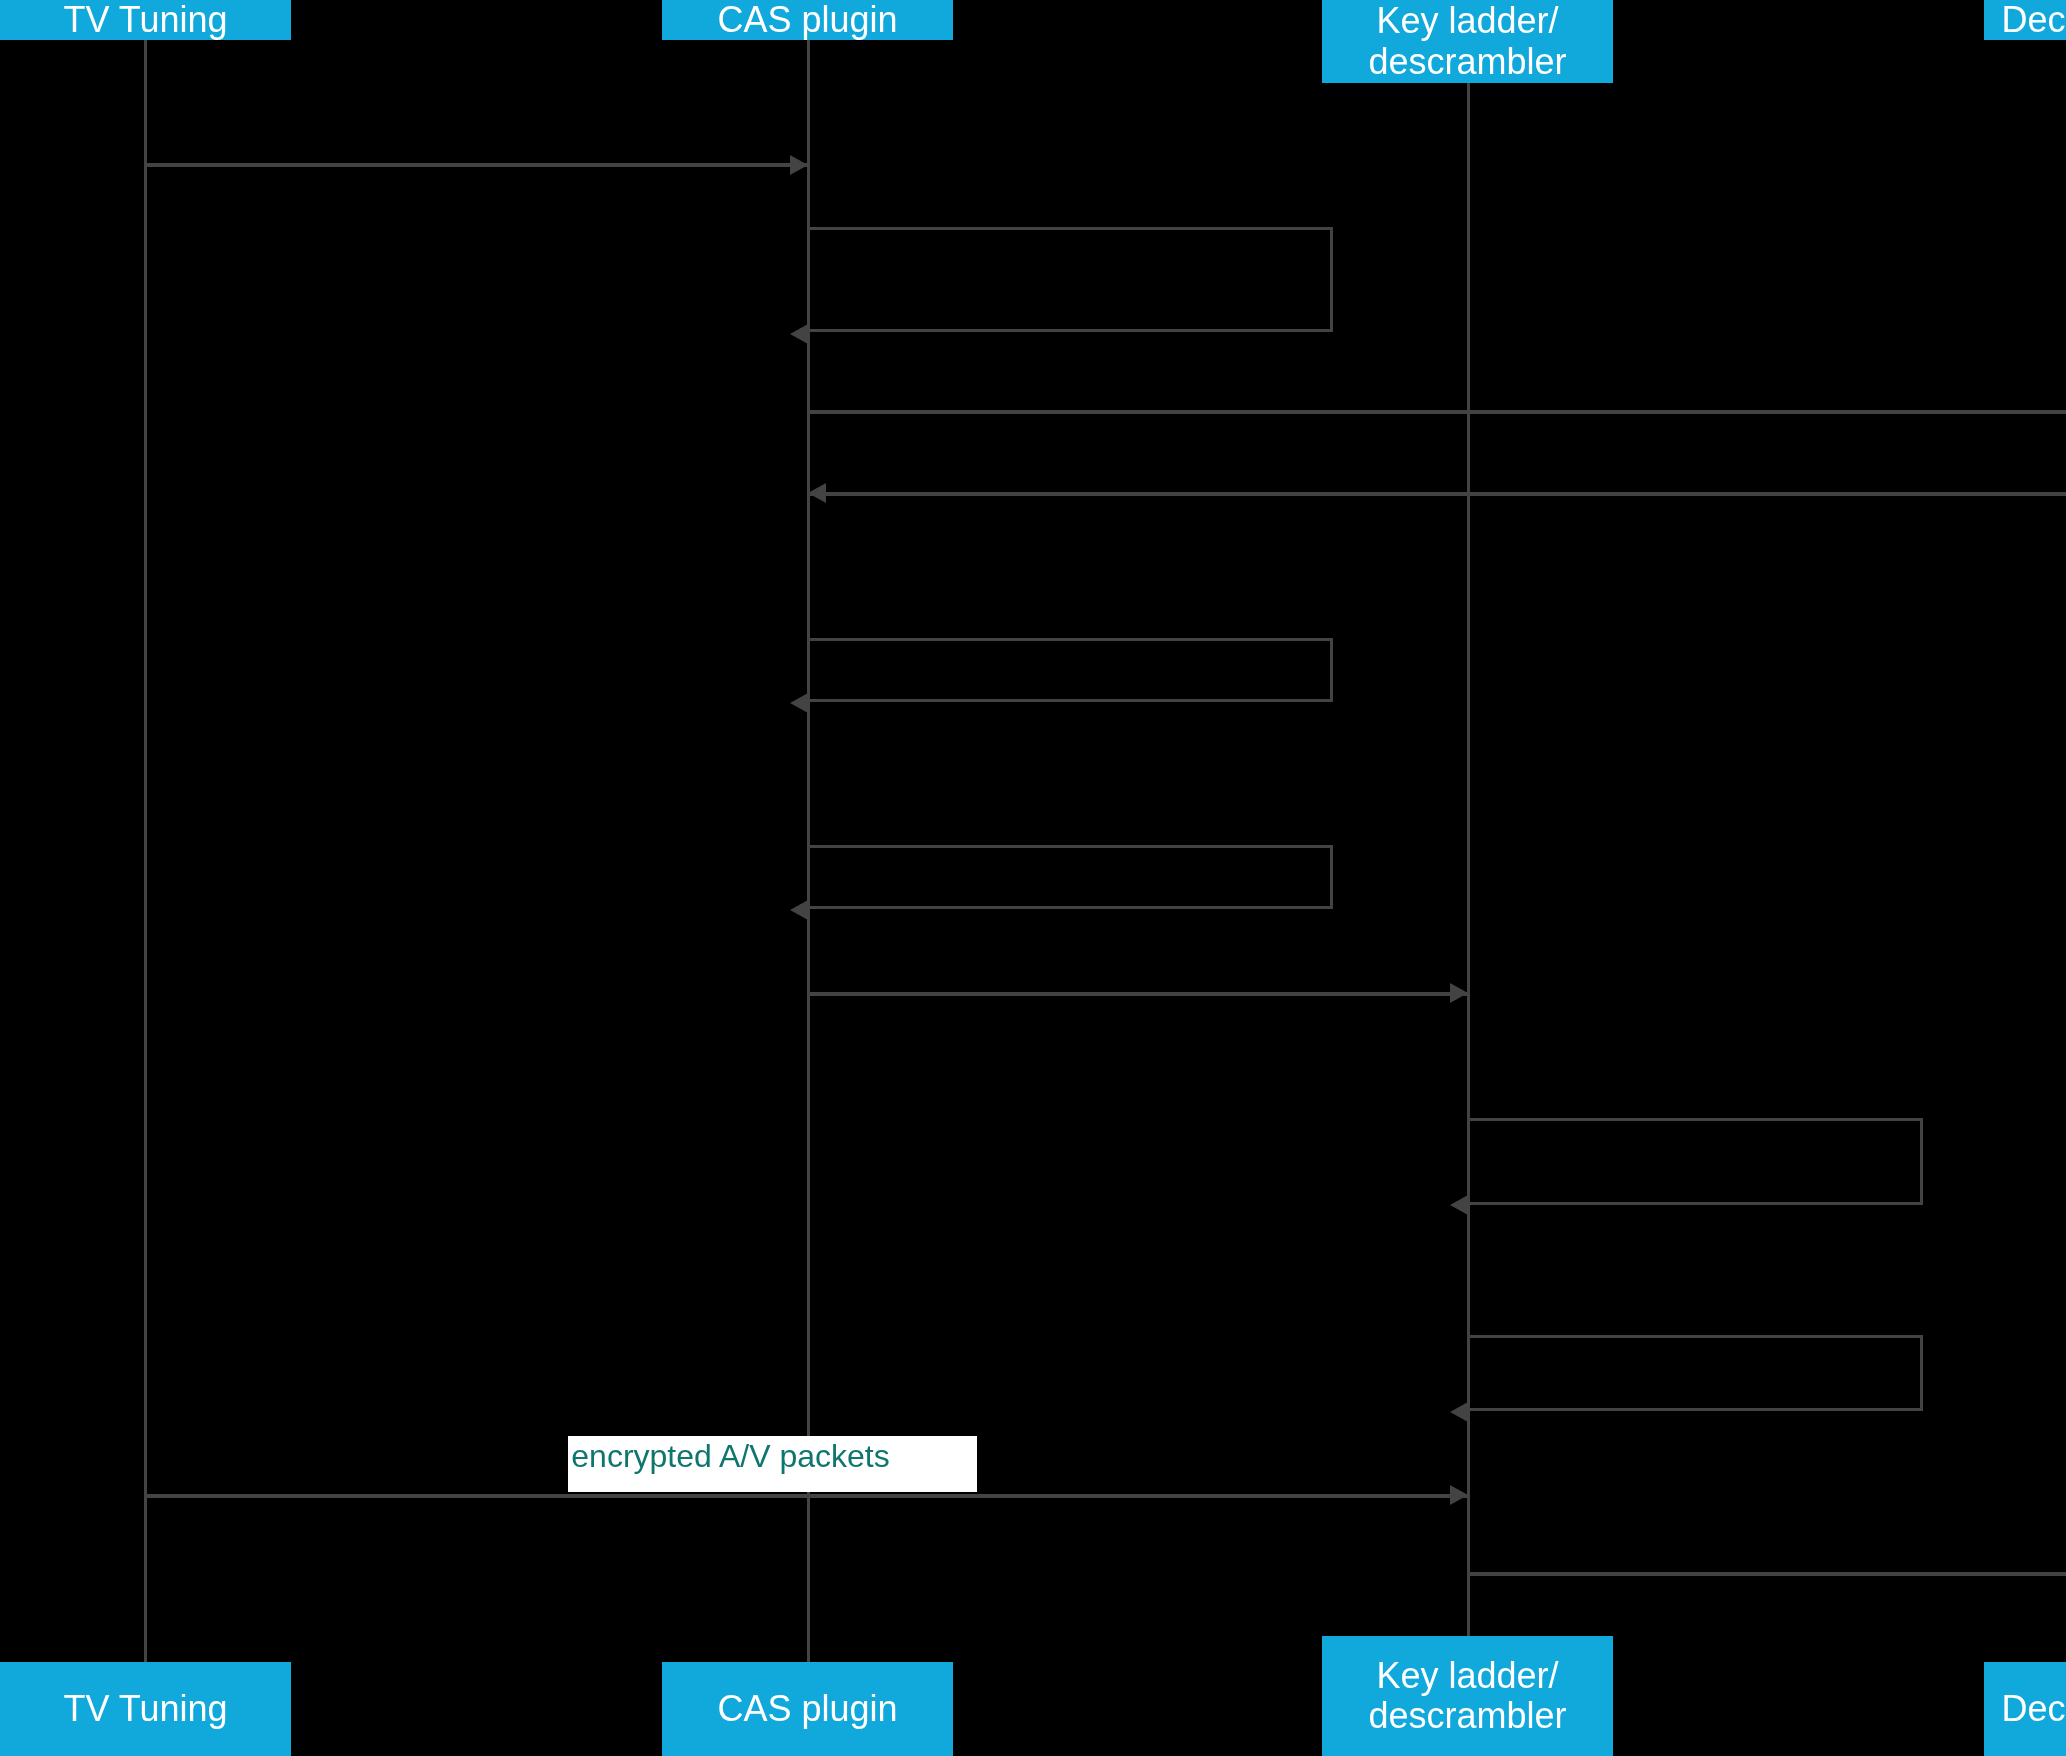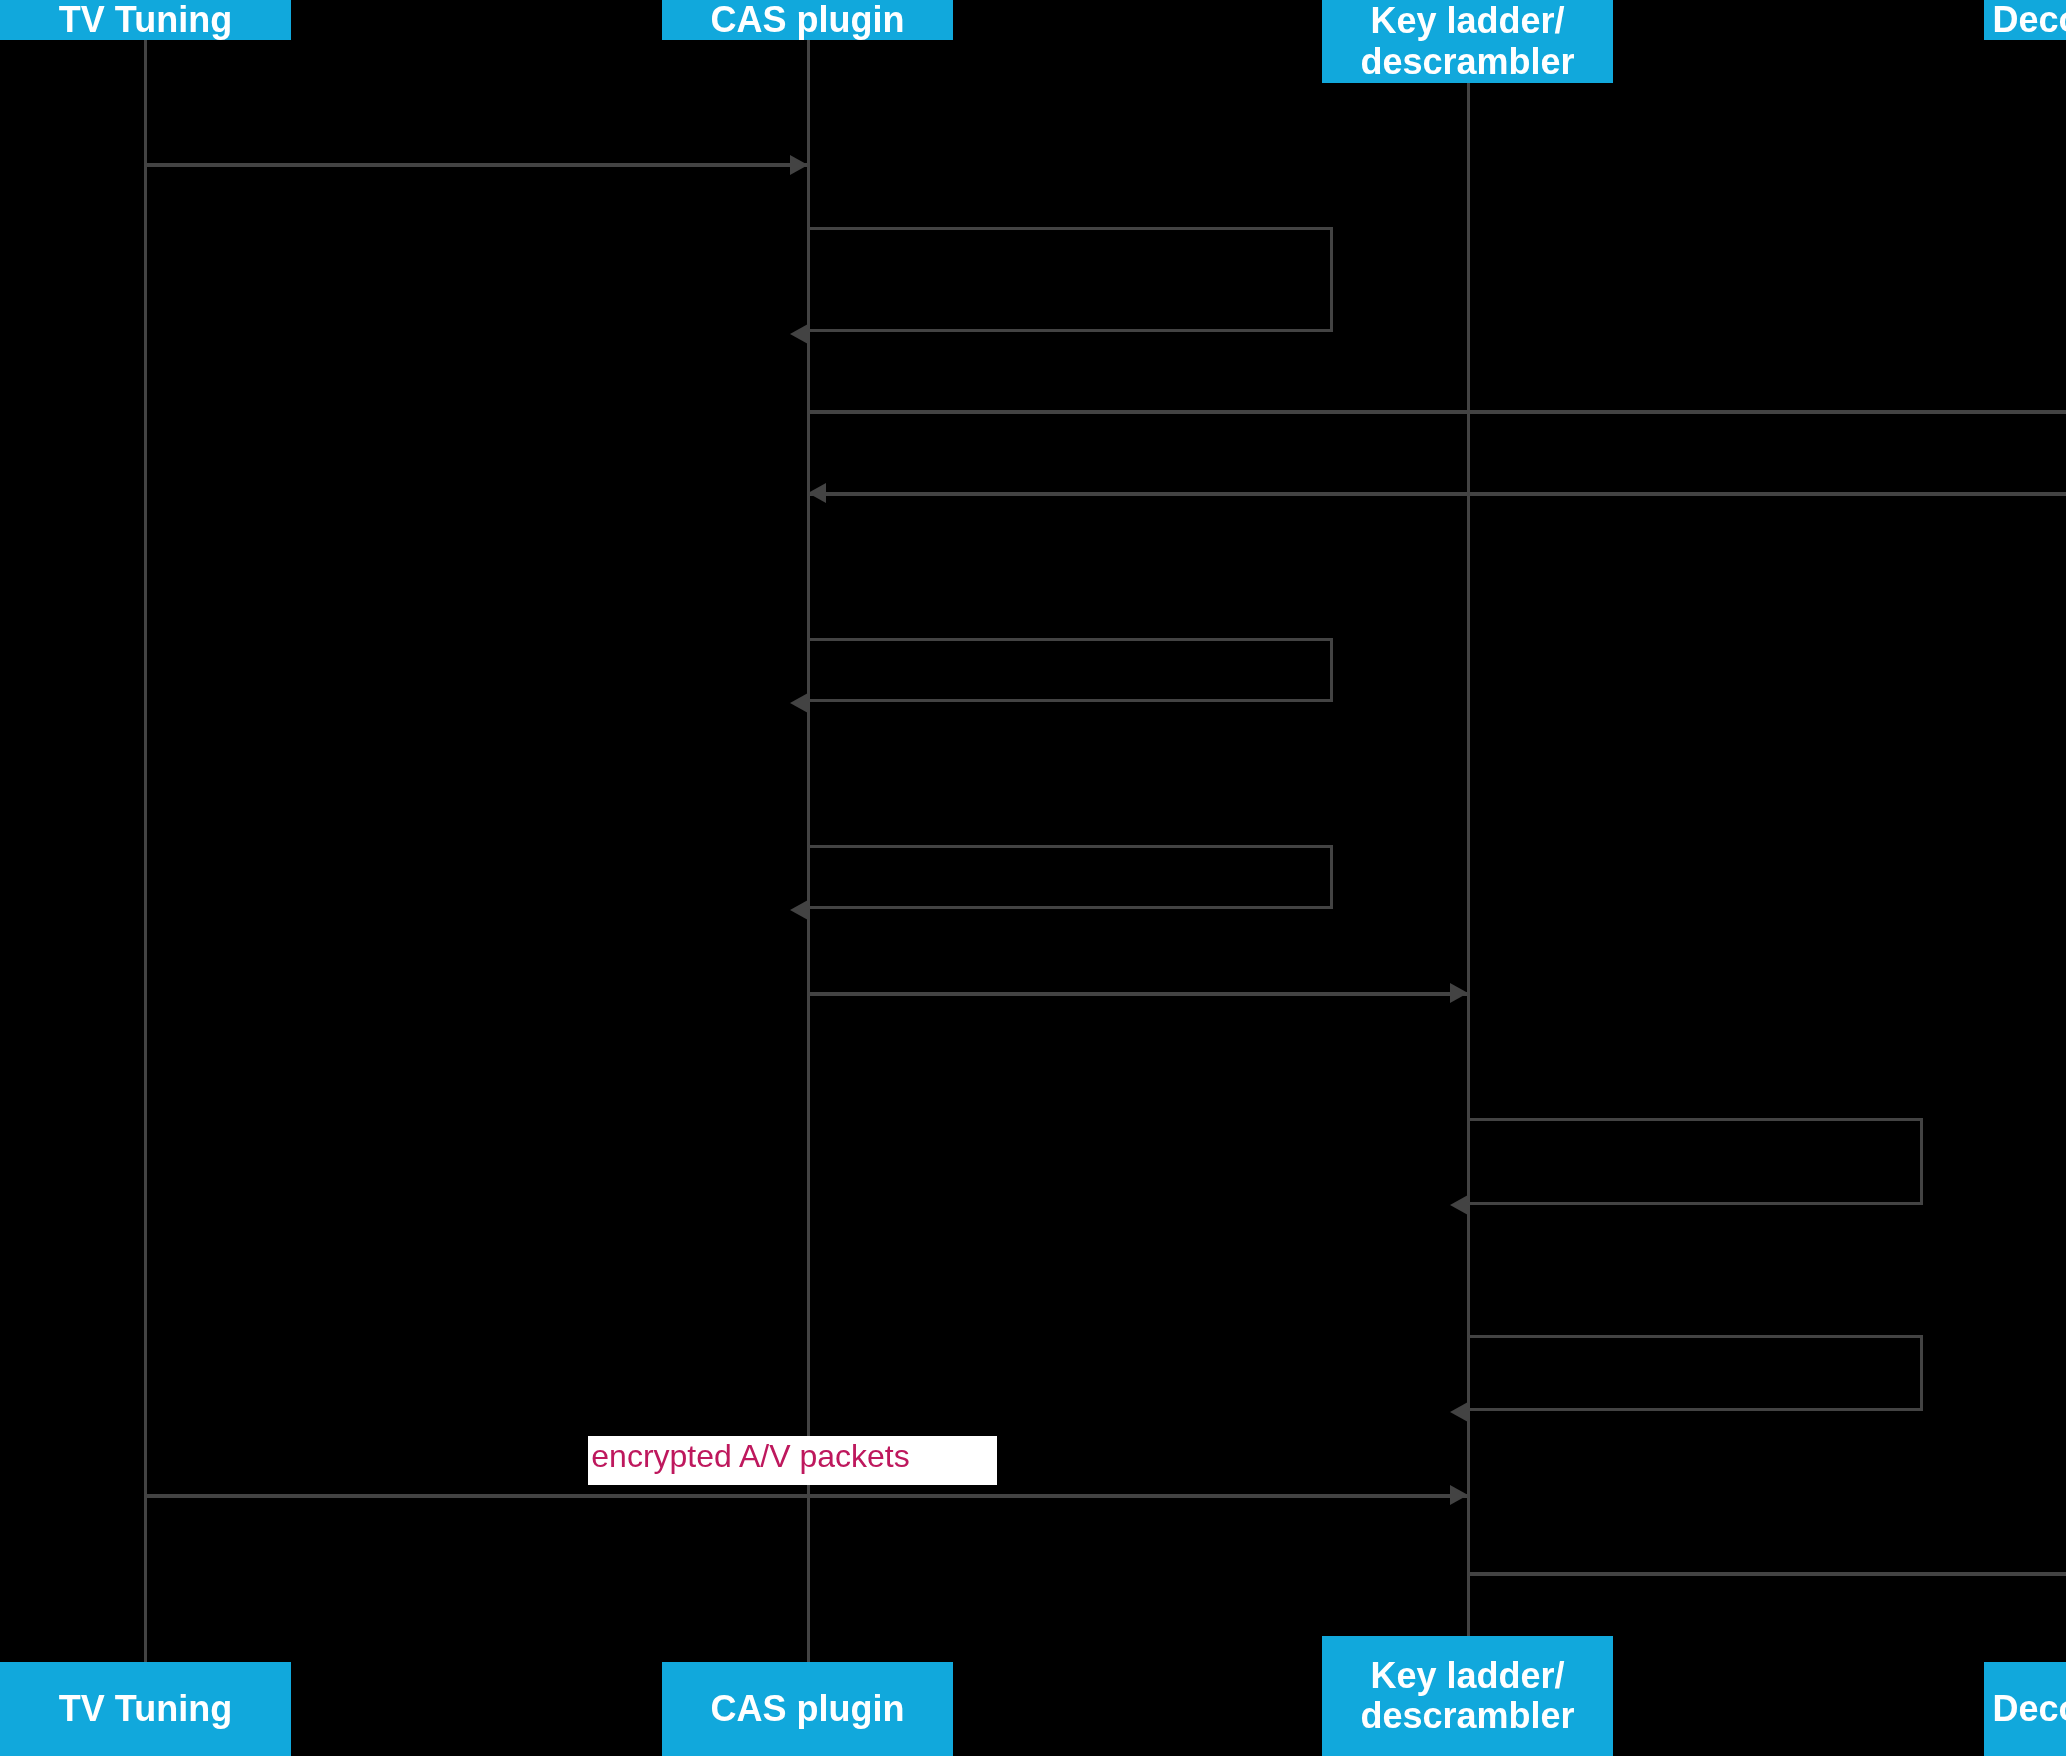--- a/index.html
+++ b/index.html
@@ -20,21 +20,20 @@
     align-items:center;
     justify-content:center;
     text-align:center;
     font-size:36px;
     line-height:1.12;
     font-family:"Liberation Sans",sans-serif;
     box-sizing:border-box;
     padding:1.7px 4.1px;
     white-space:pre-line;
     letter-spacing:0px;
-    font-weight:bold;
   }
   
   .lifeline{
     position:absolute;
     width:2.9px;
     background:#434343;
   }
   
   .msg-line{
     position:absolute;
@@ -114,16 +113,16 @@
       <div class="participant-box" style="left: 1984px; top: 0px; width: 291px; height: 40px; background: rgb(17, 168, 220); color: rgb(255, 255, 255);">Decode, display</div>
     </div>
   <div id="foot-layer">
       <div class="participant-box" style="left: 0px; top: 1662px; width: 291px; height: 94px; background: rgb(17, 168, 220); color: rgb(255, 255, 255);">TV Tuning</div>
       <div class="participant-box" style="left: 662px; top: 1662px; width: 291px; height: 94px; background: rgb(17, 168, 220); color: rgb(255, 255, 255);">CAS plugin</div>
       <div class="participant-box" style="left: 1322px; top: 1636px; width: 291px; height: 120px; background: rgb(17, 168, 220); color: rgb(255, 255, 255);">Key ladder/
 descrambler</div>
       <div class="participant-box" style="left: 1984px; top: 1662px; width: 291px; height: 94px; background: rgb(17, 168, 220); color: rgb(255, 255, 255);">Decode, display</div>
     </div>
   <div id="labels-layer">
-      <div class="msg-label" style="left: 588px; top: 1436px; width: 409px; height: 49px; background: rgb(255, 255, 255); color: #be185d;">encrypted A/V packets</div>
+      <div class="msg-label" style="left: 568px; top: 1436px; width: 409px; height: 56px; background: rgb(255, 255, 255); color: #0f766e;">encrypted A/V packets</div>
     </div>
 </div>
 
 
 </body></html>

